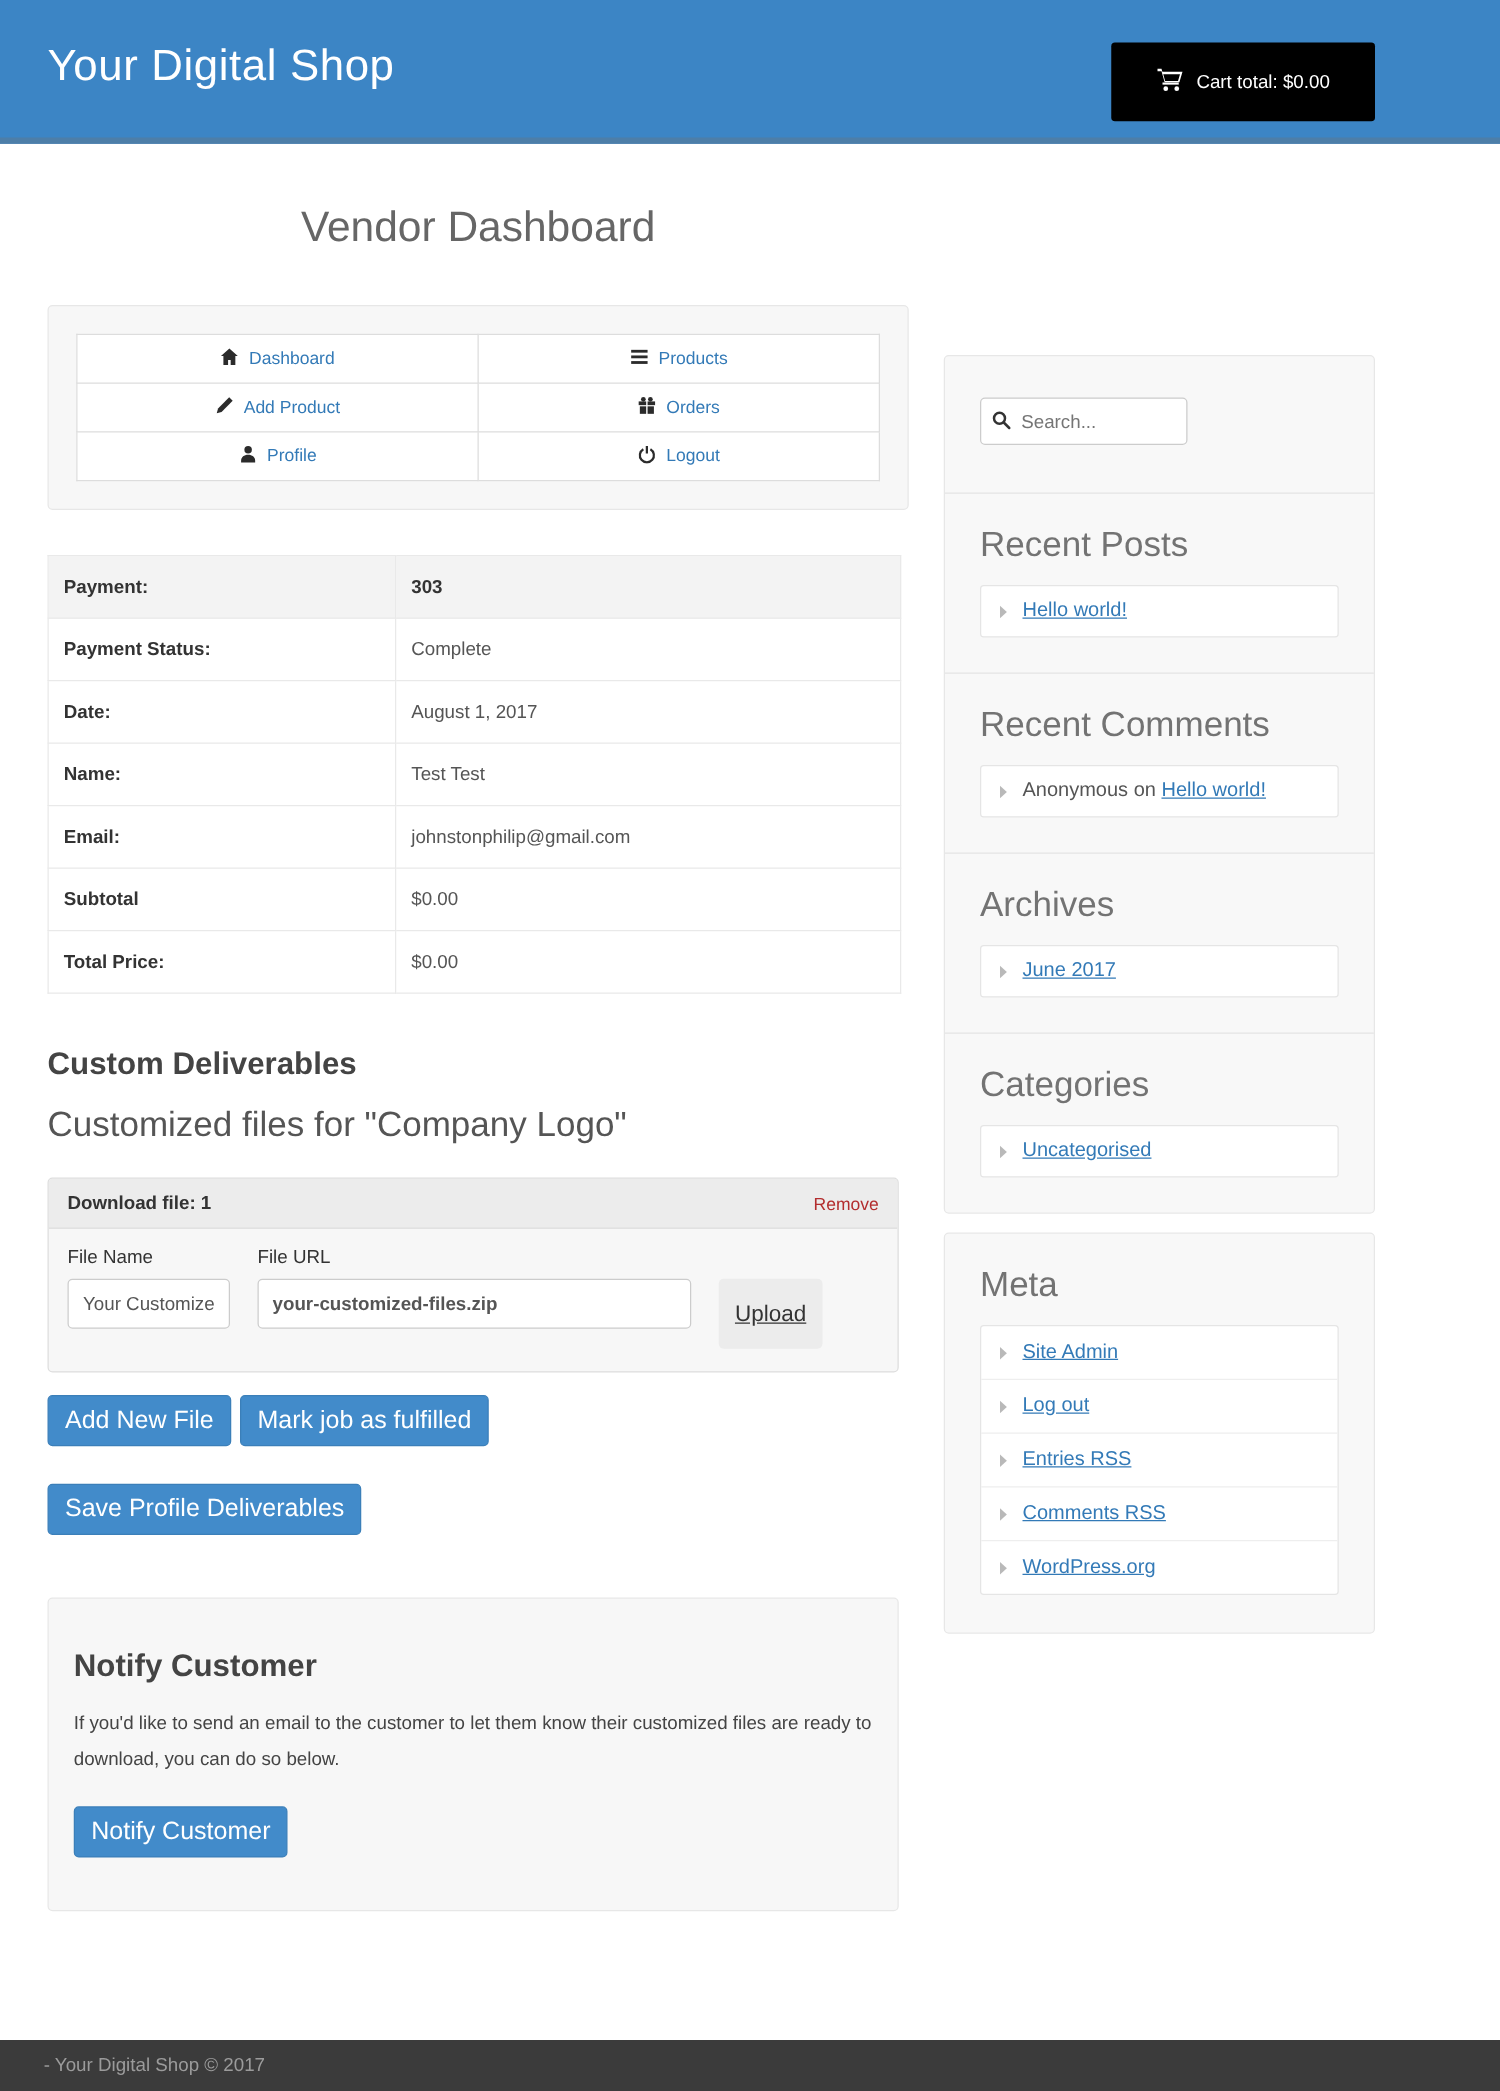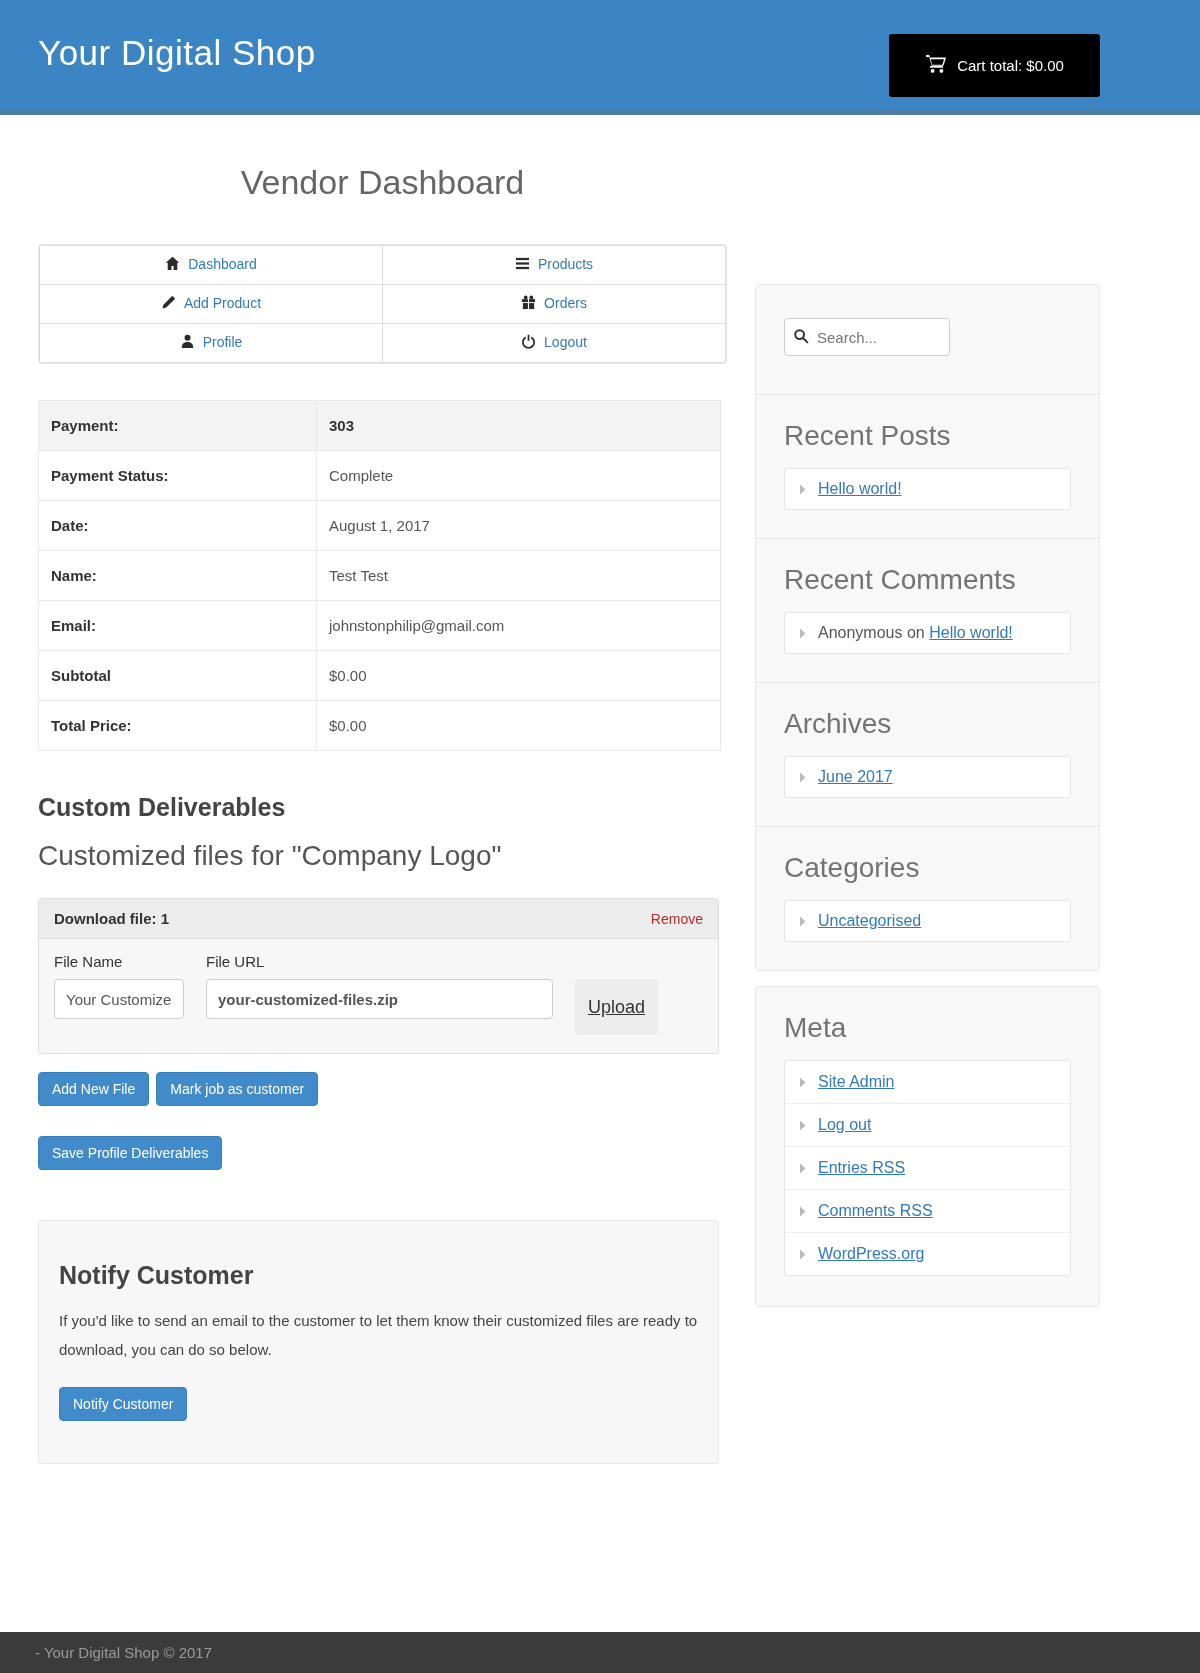--- a/index.html
+++ b/index.html
@@ -67,21 +67,21 @@
     color: #666;
     margin: 48px 0 42px;
   }
 
   
   .panel {
     background: #f7f7f7;
     border: 1px solid #e7e7e7;
     border-radius: 4px;
   }
-  .nav-panel { }
+  .nav-panel { padding: 22px; }
   .nav-table {
     width: 100%;
     border-collapse: collapse;
     background: #fff;
   }
   .nav-table td {
     border: 1px solid #ddd;
     width: 50%;
     height: 39px;
     text-align: center;
@@ -170,21 +170,21 @@
     text-decoration: underline;
     font-family: inherit;
     cursor: pointer;
   }
   .btn {
     display: inline-block;
     background: #428bca;
     border: 1px solid #3b7fb9;
     border-radius: 4px;
     color: #fff;
-    font-size: 14px;
+    font-size: 20px;
     font-family: inherit;
     padding: 8px 13px;
     cursor: pointer;
   }
   .btn-row { margin-top: 18px; display: flex; gap: 7px; }
   .save-row { margin-top: 30px; }
 
   
   .notify-panel {
     margin-top: 50px;
@@ -426,21 +426,21 @@
             <label>File URL</label>
             <input type="text" class="input-url" value="your-customized-files.zip" style="">
           </div>
           <button class="upload-button">Upload</button>
         </div>
       </div>
     </div>
 
     <div class="btn-row">
       <button class="btn">Add New File</button>
-      <button class="btn">Mark job as customer</button>
+      <button class="btn">Mark job as fulfilled</button>
     </div>
     <div class="save-row">
       <button class="btn">Save Profile Deliverables</button>
     </div>
 
     <div class="panel notify-panel">
       <div class="notify-title">Notify Customer</div>
       <p class="notify-text">If you'd like to send an email to the customer to let them know their customized files are ready to download, you can do so below.</p>
       <button class="btn">Notify Customer</button>
     </div>

